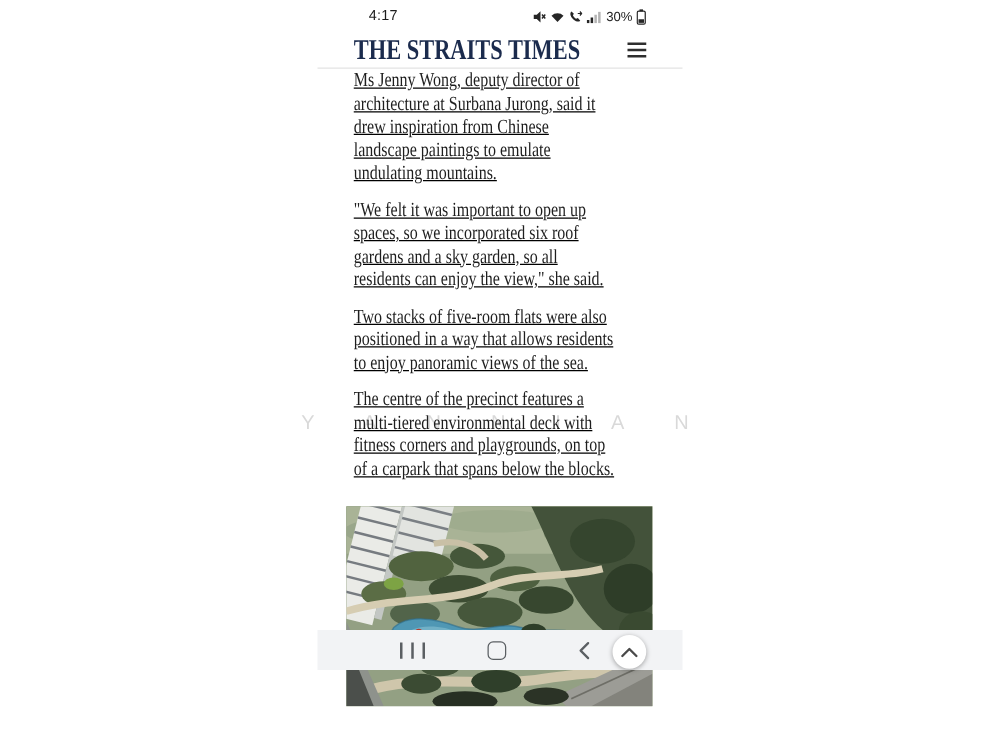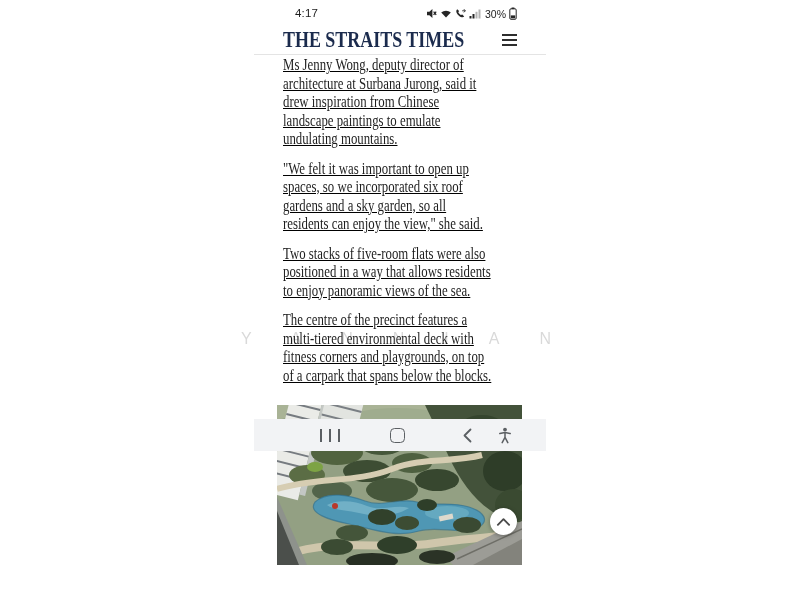--- a/index.html
+++ b/index.html
@@ -1,20 +1,20 @@
 <!DOCTYPE html>
 <html><head>
 <meta charset="utf-8">
 <style>
   * { margin:0; padding:0; box-sizing:border-box; }
   html,body { width:800px; height:600px; background:#ffffff; overflow:hidden;
               font-family:"Liberation Sans", sans-serif; }
   .canvas { position:relative; width:800px; height:600px; background:#fff; }
 
-  .phone { position:absolute; left:254px; top:0; width:292px; height:451px; background:#fff; }
+  .phone { position:absolute; left:254px; top:0; width:292px; height:536px; background:#fff; }
 
   
   .statusbar { position:absolute; top:0; left:0; width:292px; height:26px; }
   .sb-time { position:absolute; left:41px; top:7px; font-size:11.5px; color:#1d1d1d; letter-spacing:.2px; }
   .sb-icons { position:absolute; right:29px; top:7px; height:13px; display:flex; align-items:center; gap:3px; }
   .sb-batt-txt { font-size:10.5px; color:#1d1d1d; margin-left:1px; }
 
   
   .masthead { position:absolute; left:29px; top:28px; font-family:"Liberation Serif", serif;
               font-weight:bold; font-size:23px; line-height:24px; color:#1b2b4d;

